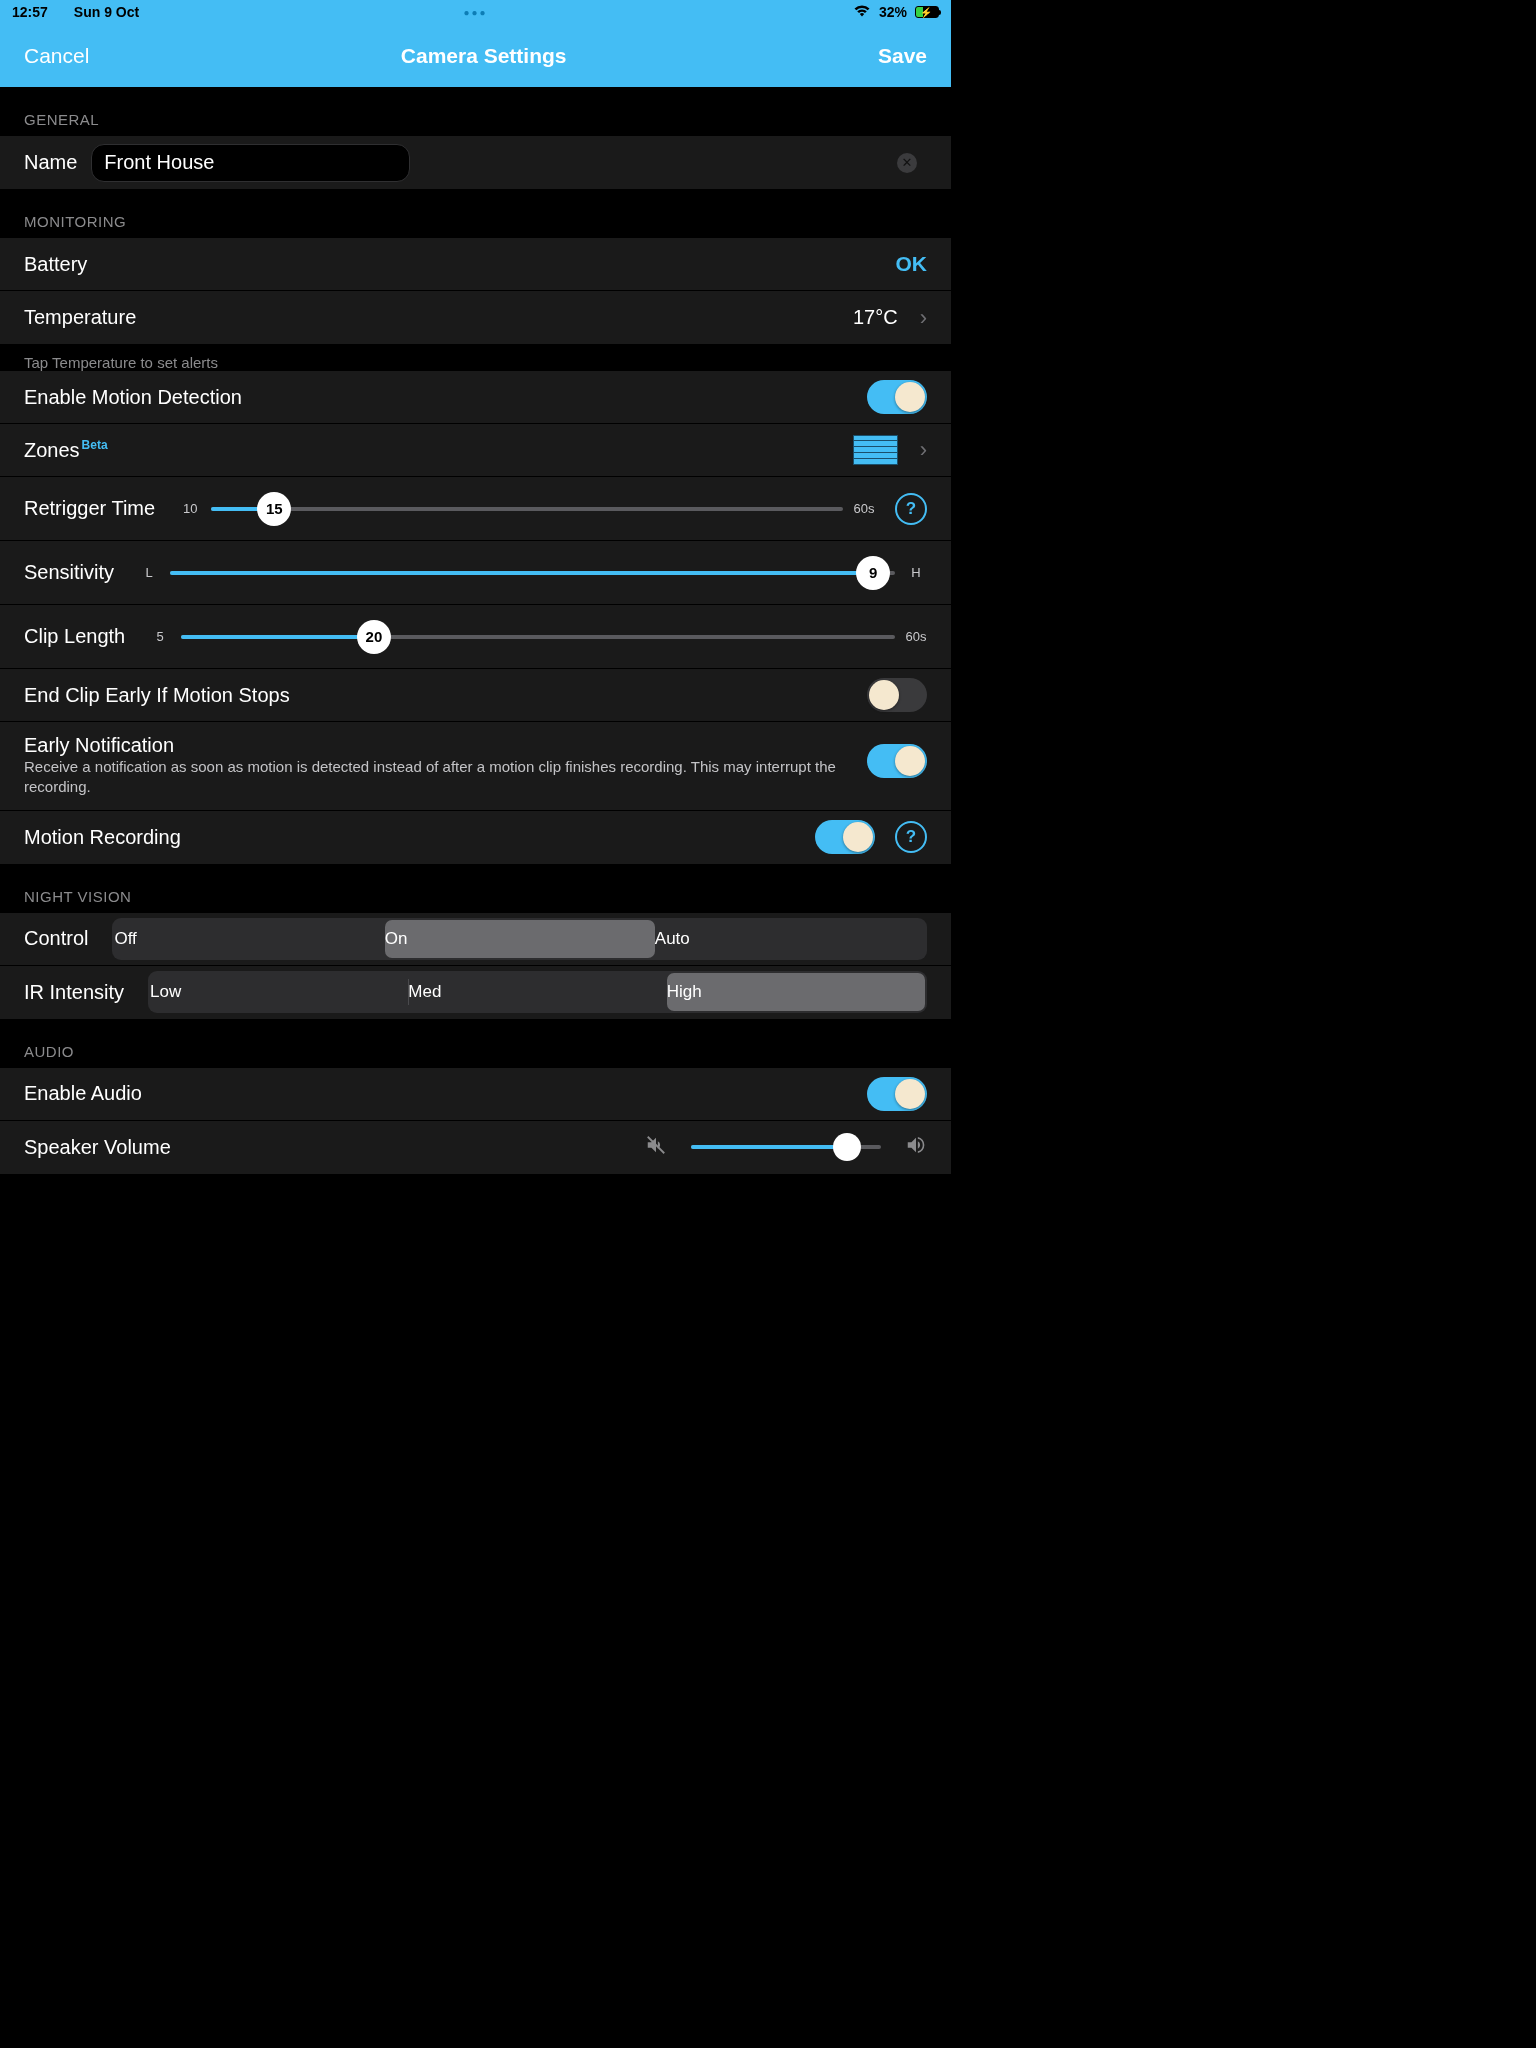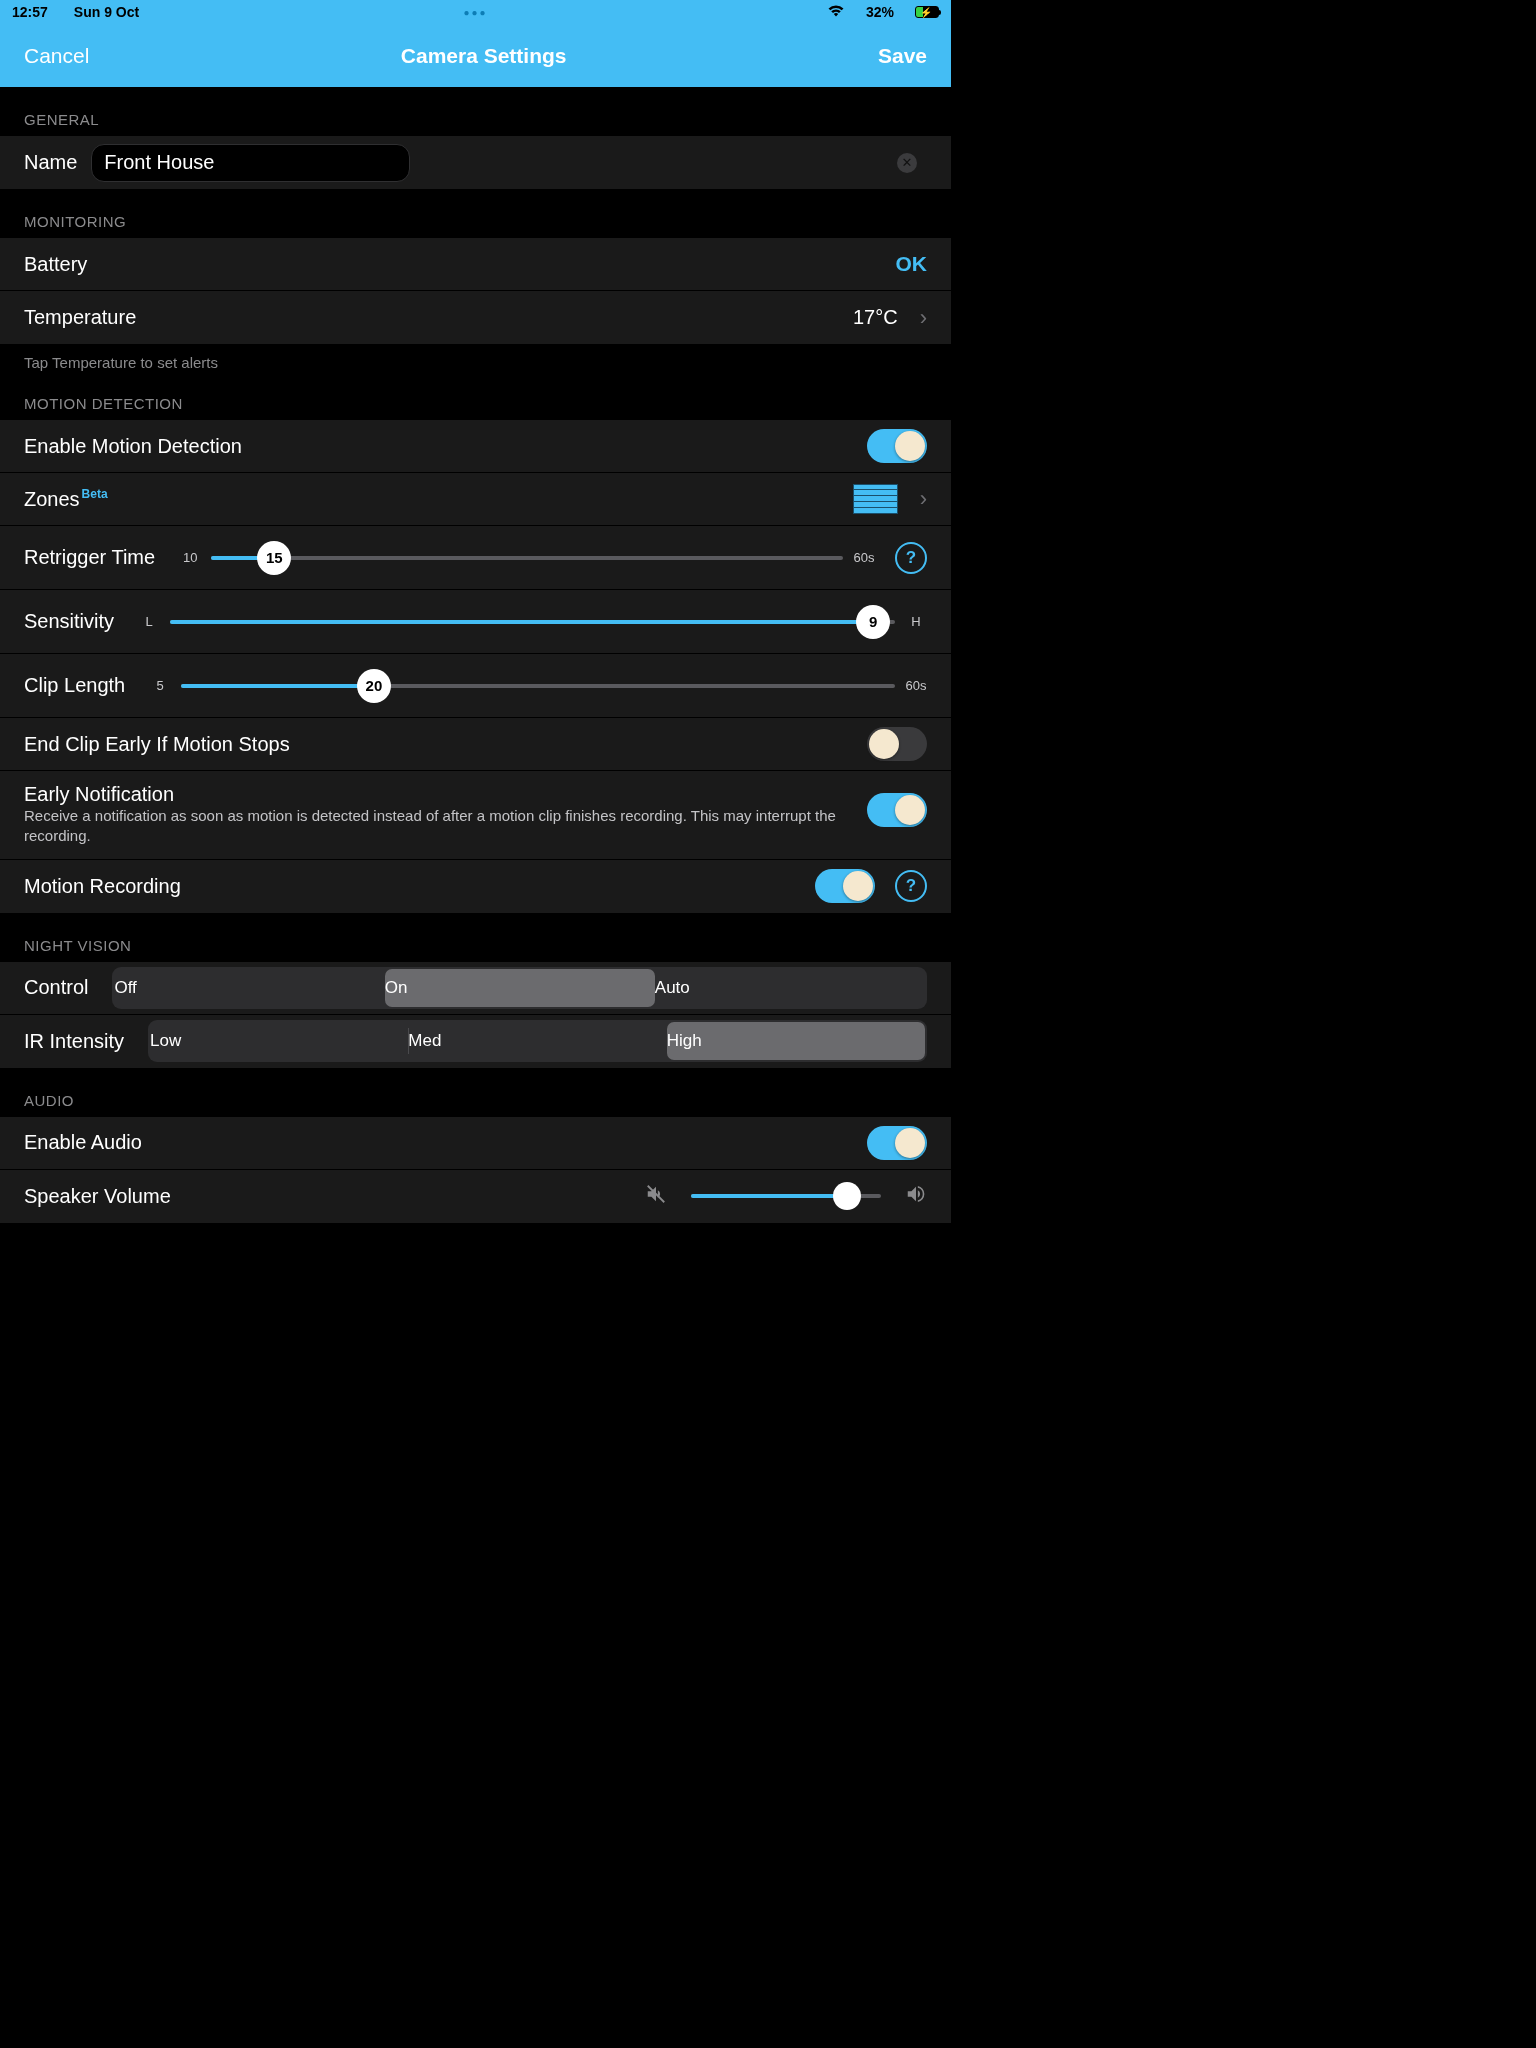--- a/index.html
+++ b/index.html
@@ -1,21 +1,21 @@
 <!DOCTYPE html>
 <html><head>
 <meta charset="utf-8">
 <style>
   * { margin:0; padding:0; box-sizing:border-box; -webkit-font-smoothing:antialiased; }
   html,body { width:951px; height:1268px; background:#000; font-family:-apple-system,"SF Pro Text","Helvetica Neue",Arial,sans-serif; color:#fff; overflow:hidden; }
   
   .statusbar { height:24px; background:#44bdf4; display:flex; align-items:center; padding:0 12px; font-size:14px; font-weight:600; color:#000; position:relative; }
   .statusbar .left { display:flex; gap:26px; }
   .statusbar .dots { position:absolute; left:50%; transform:translateX(-50%); font-size:10px; color:#0d7db5; letter-spacing:2px; }
-  .statusbar .right { margin-left:auto; display:flex; align-items:center; gap:21px; }
+  .statusbar .right { margin-left:auto; display:flex; align-items:center; gap:8px; }
   .battery-icon { width:24px; height:12px; border:1px solid #000; border-radius:3px; position:relative; background:linear-gradient(to right,#37d243 0 32%,#000 32%); }
   .battery-icon::after { content:""; position:absolute; right:-3px; top:3px; width:2px; height:5px; background:#000; border-radius:0 2px 2px 0; }
   .bolt { position:absolute; left:50%; top:50%; transform:translate(-50%,-50%); font-size:10px; color:#fff; }
   
   .navbar { height:63px; background:#44bdf4; display:flex; align-items:center; justify-content:space-between; padding:0 24px; }
   .navbar .cancel,.navbar .save { font-size:21px; color:#fff; cursor:pointer; }
   .navbar .save { font-weight:700; }
   .navbar .title { font-size:21px; font-weight:700; color:#fff; }
   
   .content { height:calc(1268px - 87px); overflow:hidden; }
@@ -110,21 +110,20 @@
       <span class="value accent">OK</span>
     </div>
     <div class="row">
       <span class="label">Temperature</span>
       <span class="value">17°C</span>
       <span class="chev">›</span>
     </div>
   </div>
   <div class="sec-footer">Tap Temperature to set alerts</div>
 
-  <div class="sec-header">MOTION DETECTION</div>
   <div class="group">
     <div class="row">
       <span class="label">Enable Motion Detection</span>
       <span style="margin-left:auto"></span>
       <div class="toggle on">
           <div class="knob"></div>
         </div>
     </div>
     <div class="row">
       <span class="label"><span>Zones</span><span class="beta">Beta</span></span>

